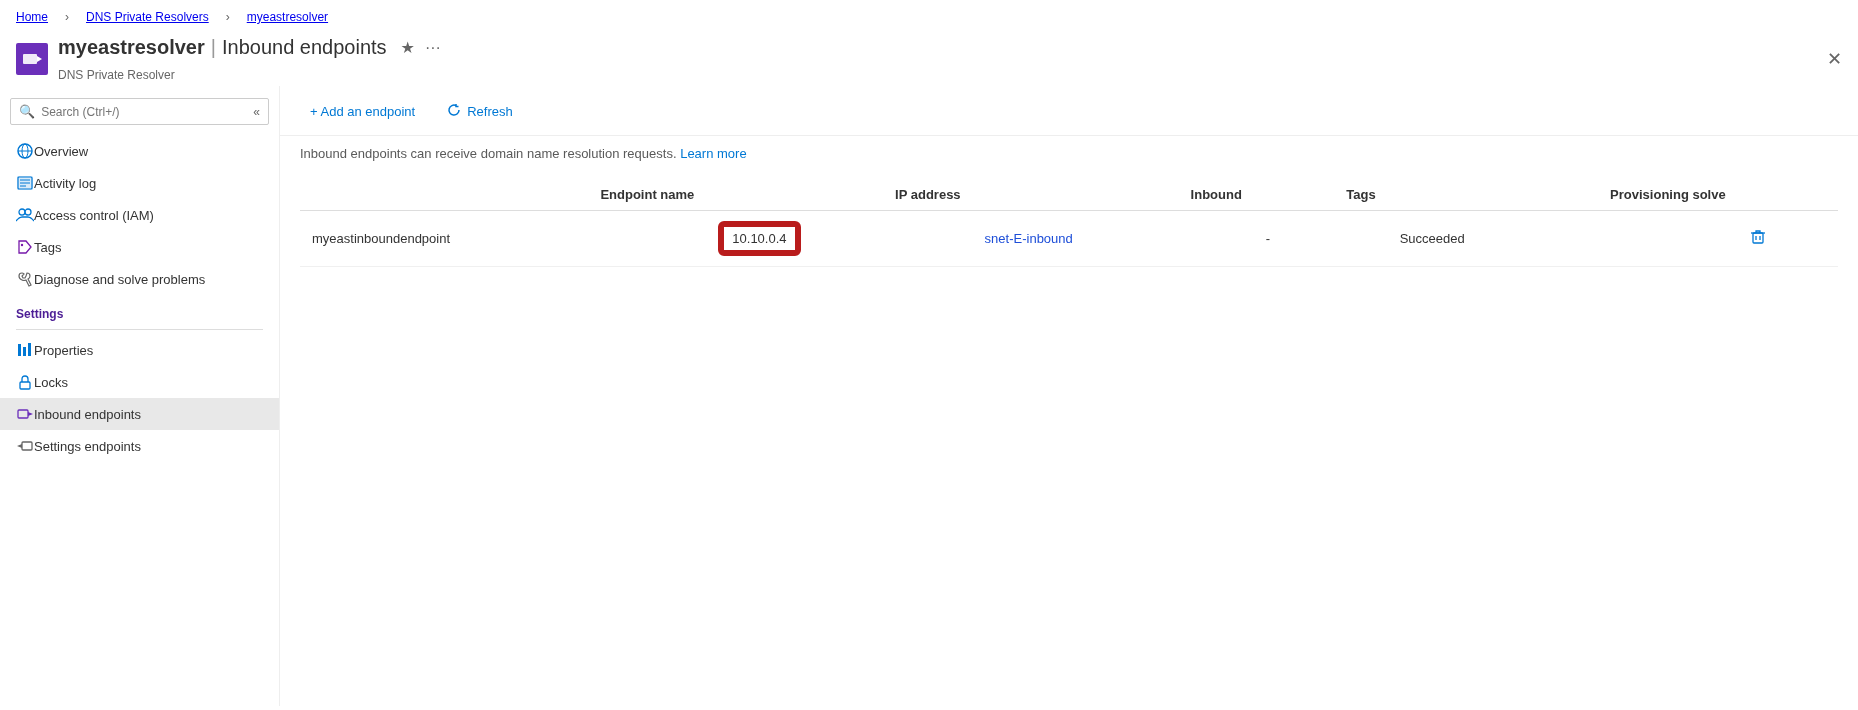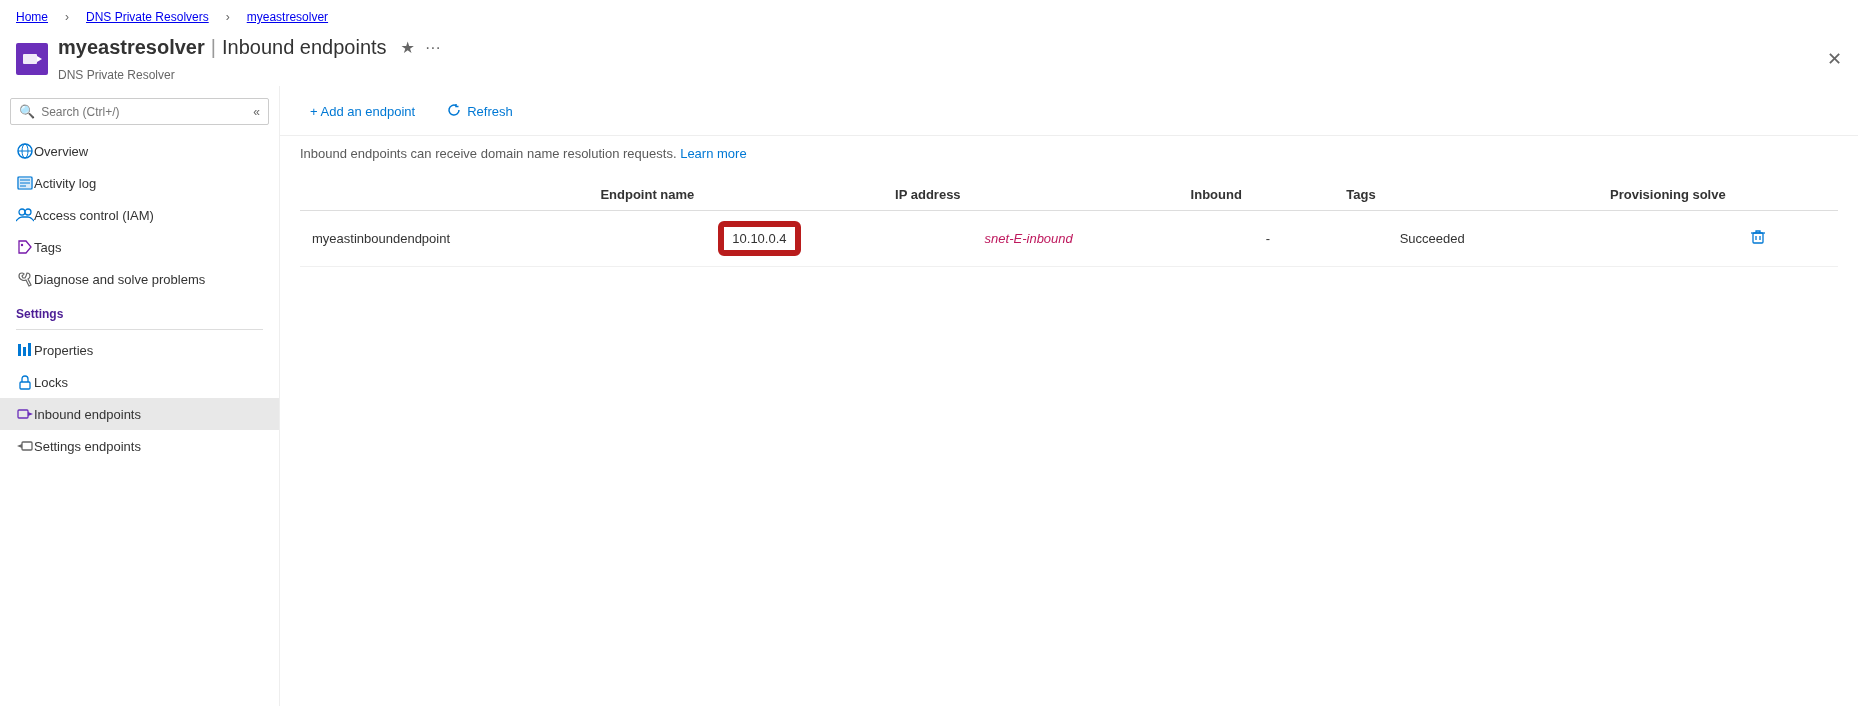--- a/index.html
+++ b/index.html
@@ -34,21 +34,21 @@
     .toolbar-btn { display: flex; align-items: center; gap: 6px; padding: 5px 10px; border: none; background: none; cursor: pointer; color: #0078d4; font-size: 13px; }
 
     .info-bar { padding: 10px 20px; font-size: 13px; color: #5a5a5a; }
     .info-bar a { color: #0078d4; text-decoration: none; }
 
     .table-container { padding: 0 20px; }
     table { width: 100%; border-collapse: collapse; margin-top: 8px; }
     thead th { text-align: right; padding: 8px 12px; font-weight: 600; font-size: 13px; color: #333; border-bottom: 1px solid #ddd; }
     tbody td { padding: 10px 12px; font-size: 13px; color: #333; border-bottom: 1px solid #f0f0f0; vertical-align: middle; }
     .ip-cell { border: 6px solid #b91c1c; padding: 4px 8px; display: inline-block; border-radius: 6px; }
-    .link-cell { color: #be185d; text-decoration: none; cursor: pointer; font-style: italic; }
+    .link-cell { color: #1d4ed8; text-decoration: none; cursor: pointer; }
     .delete-btn { background: none; border: none; cursor: pointer; color: #0078d4; font-size: 16px; }
   </style>
 </head>
 <body>
 
 <div class="breadcrumb">
   <a href="#">Home</a>
   <span>›</span>
   <a href="#">DNS Private Resolvers</a>
   <span>›</span>

